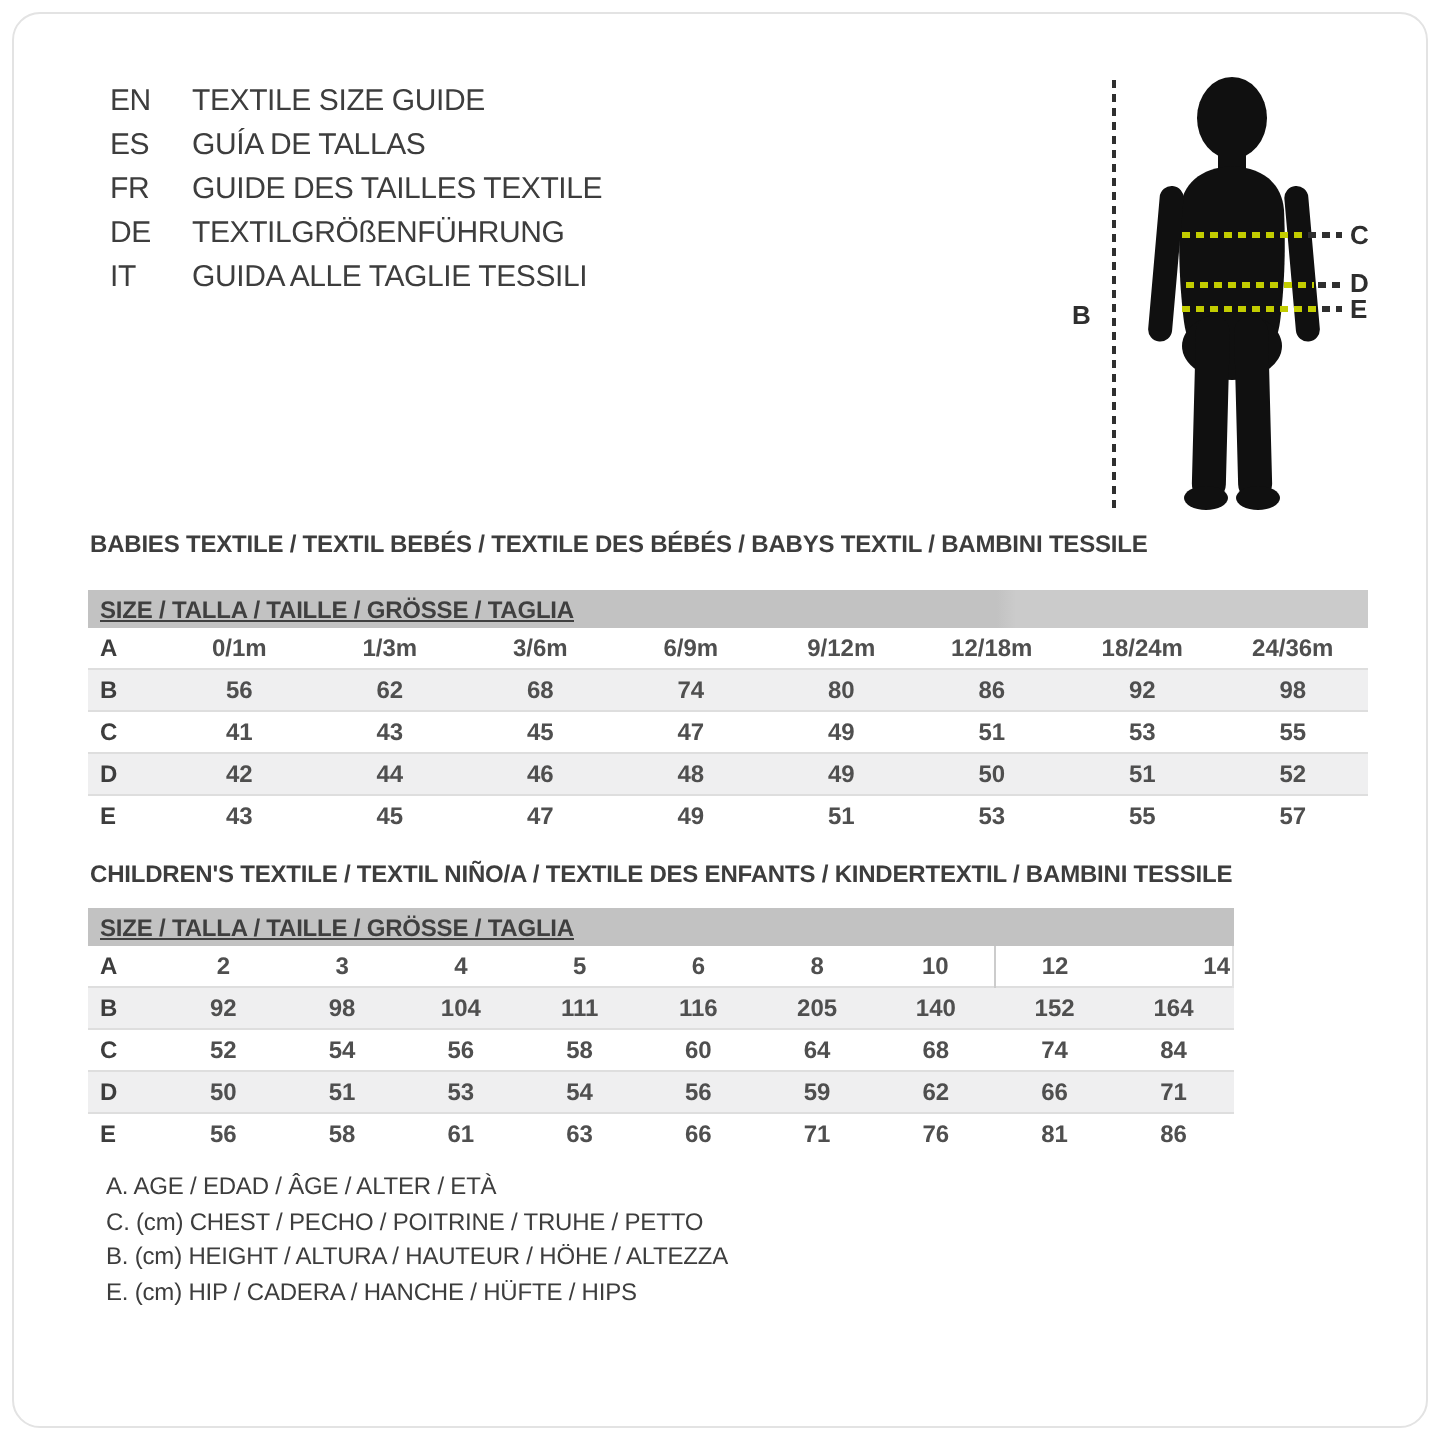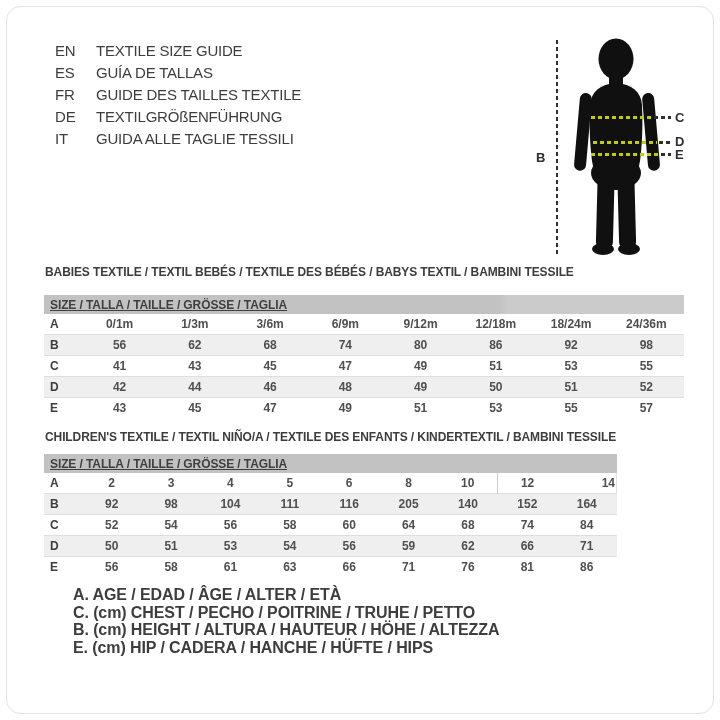--- a/index.html
+++ b/index.html
@@ -32,21 +32,21 @@
   }
   .babies-tbl .sizebar td{background:linear-gradient(90deg,#c2c2c2 0,#c2c2c2 71%,#cbcbcb 72.5%,#cbcbcb 100%);}
   tbody td{height:18px;font-size:12px;font-weight:bold;color:#4f4f4f;text-align:center;}
   tbody td.rowlabel{text-align:left;padding-left:6px;color:#3d3d3d;}
   tr.stripe td{background:#efeff0;border-top:1px solid #dedede;border-bottom:1px solid #dedede;}
   .children-tbl tbody tr:first-child td:nth-child(9){border-left:1px solid #cccccc;}
   .children-tbl tbody tr:first-child td:nth-child(10){border-right:1px solid #e2e2e2;text-align:right;}
 
   
   .legend{position:absolute;left:53px;top:586px;}
-  .legend-line{font-size:16px;font-weight:bold;height:17.6px;letter-spacing:-0.1px;margin-left:20px;}
+  .legend-line{font-size:12px;font-weight:normal;height:17.6px;letter-spacing:-0.1px;}
 </style>
 </head>
 <body>
 
 <div class="canvas">
   <div class="frame"></div>
 
   <div class="langs">
     <div class="lang-row">
       <span class="lang-code">EN</span>

